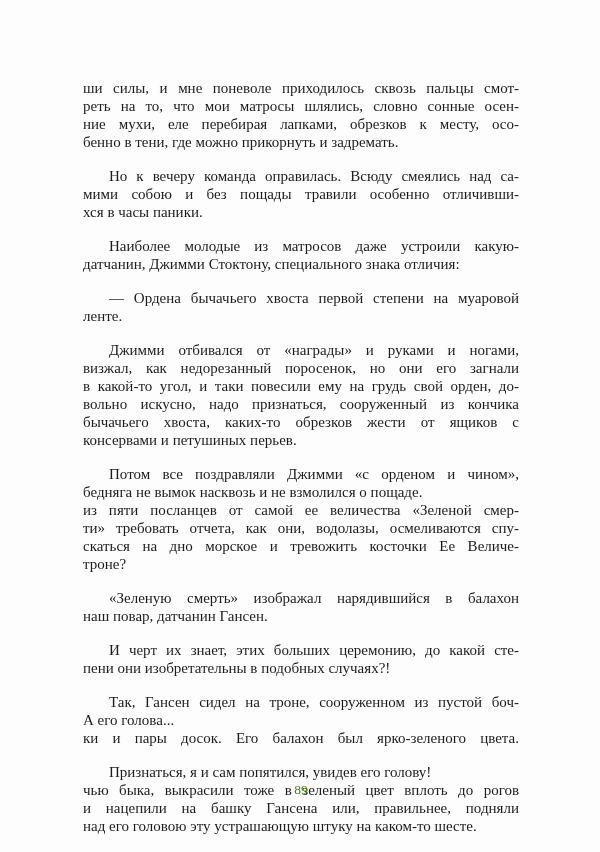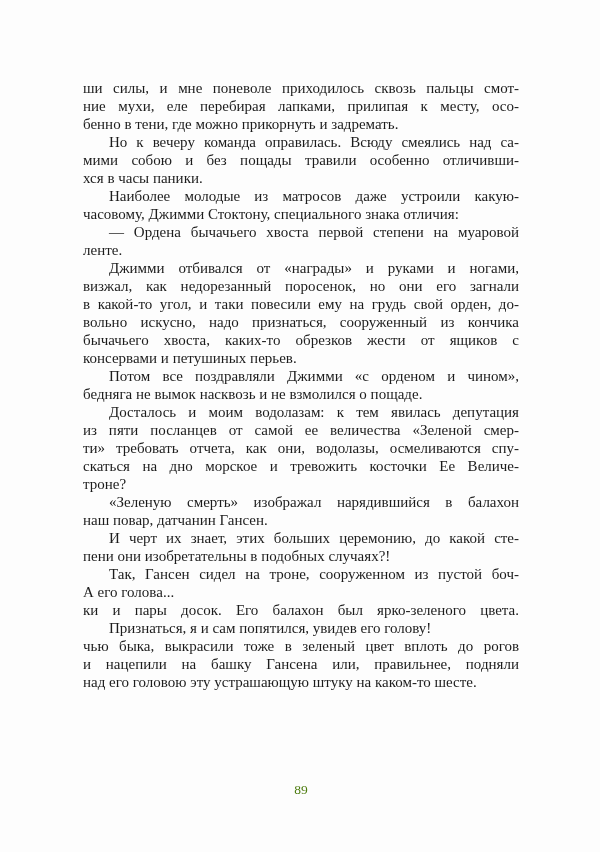--- a/index.html
+++ b/index.html
@@ -37,68 +37,69 @@
     text-align-last: justify;
     height: 18px;
     overflow: hidden;
     white-space: normal;
   }
   .line.plast {
     text-align-last: left;
   }
   .line.pfirst {
     text-indent: 26px;
+    margin-top: 16px;
   }
   .page-number {
     position: absolute;
     top: 782px;
     left: 83px;
     width: 436px;
     text-align: center;
     font-size: 13.5px;
     color: #4d7c0f;
   }
 </style>
 </head>
 <body>
 
 <div class="page">
   <div class="text-block">
       <div class="para">
         <div class="line">ши силы, и мне поневоле приходилось сквозь пальцы смот-</div>
-        <div class="line">ние мухи, еле перебирая лапками, прилипая к месту, осо-</div>
+        <div class="line">реть на то, что мои матросы шлялись, словно сонные осен-</div>
+        <div class="line">ние мухи, еле перебирая лапками, обрезков к месту, осо-</div>
         <div class="line plast">бенно в тени, где можно прикорнуть и задремать.</div>
       </div>
       <div class="para">
         <div class="line pfirst">Но к вечеру команда оправилась. Всюду смеялись над са-</div>
         <div class="line">мими собою и без пощады травили особенно отличивши-</div>
         <div class="line plast">хся в часы паники.</div>
       </div>
       <div class="para">
         <div class="line pfirst">Наиболее молодые из матросов даже устроили какую-</div>
-        <div class="line plast">часовому, Джимми Стоктону, специального знака отличия:</div>
+        <div class="line plast">датчанин, Джимми Стоктону, специального знака отличия:</div>
       </div>
       <div class="para">
         <div class="line pfirst">— Ордена бычачьего хвоста первой степени на муаровой</div>
         <div class="line plast">ленте.</div>
       </div>
       <div class="para">
         <div class="line pfirst">Джимми отбивался от «награды» и руками и ногами,</div>
         <div class="line">визжал, как недорезанный поросенок, но они его загнали</div>
         <div class="line">в какой-то угол, и таки повесили ему на грудь свой орден, до-</div>
         <div class="line">вольно искусно, надо признаться, сооруженный из кончика</div>
         <div class="line">бычачьего хвоста, каких-то обрезков жести от ящиков с</div>
         <div class="line plast">консервами и петушиных перьев.</div>
       </div>
       <div class="para">
         <div class="line pfirst">Потом все поздравляли Джимми «с орденом и чином»,</div>
         <div class="line plast">бедняга не вымок насквозь и не взмолился о пощаде.</div>
       </div>
       <div class="para">
-        <div class="line pfirst">Досталось и моим водолазам: к тем явилась депутация</div>
         <div class="line">из пяти посланцев от самой ее величества «Зеленой смер-</div>
         <div class="line">ти» требовать отчета, как они, водолазы, осмеливаются спу-</div>
         <div class="line">скаться на дно морское и тревожить косточки Ее Величе-</div>
         <div class="line plast">троне?</div>
       </div>
       <div class="para">
         <div class="line pfirst">«Зеленую смерть» изображал нарядившийся в балахон</div>
         <div class="line plast">наш повар, датчанин Гансен.</div>
       </div>
       <div class="para">

